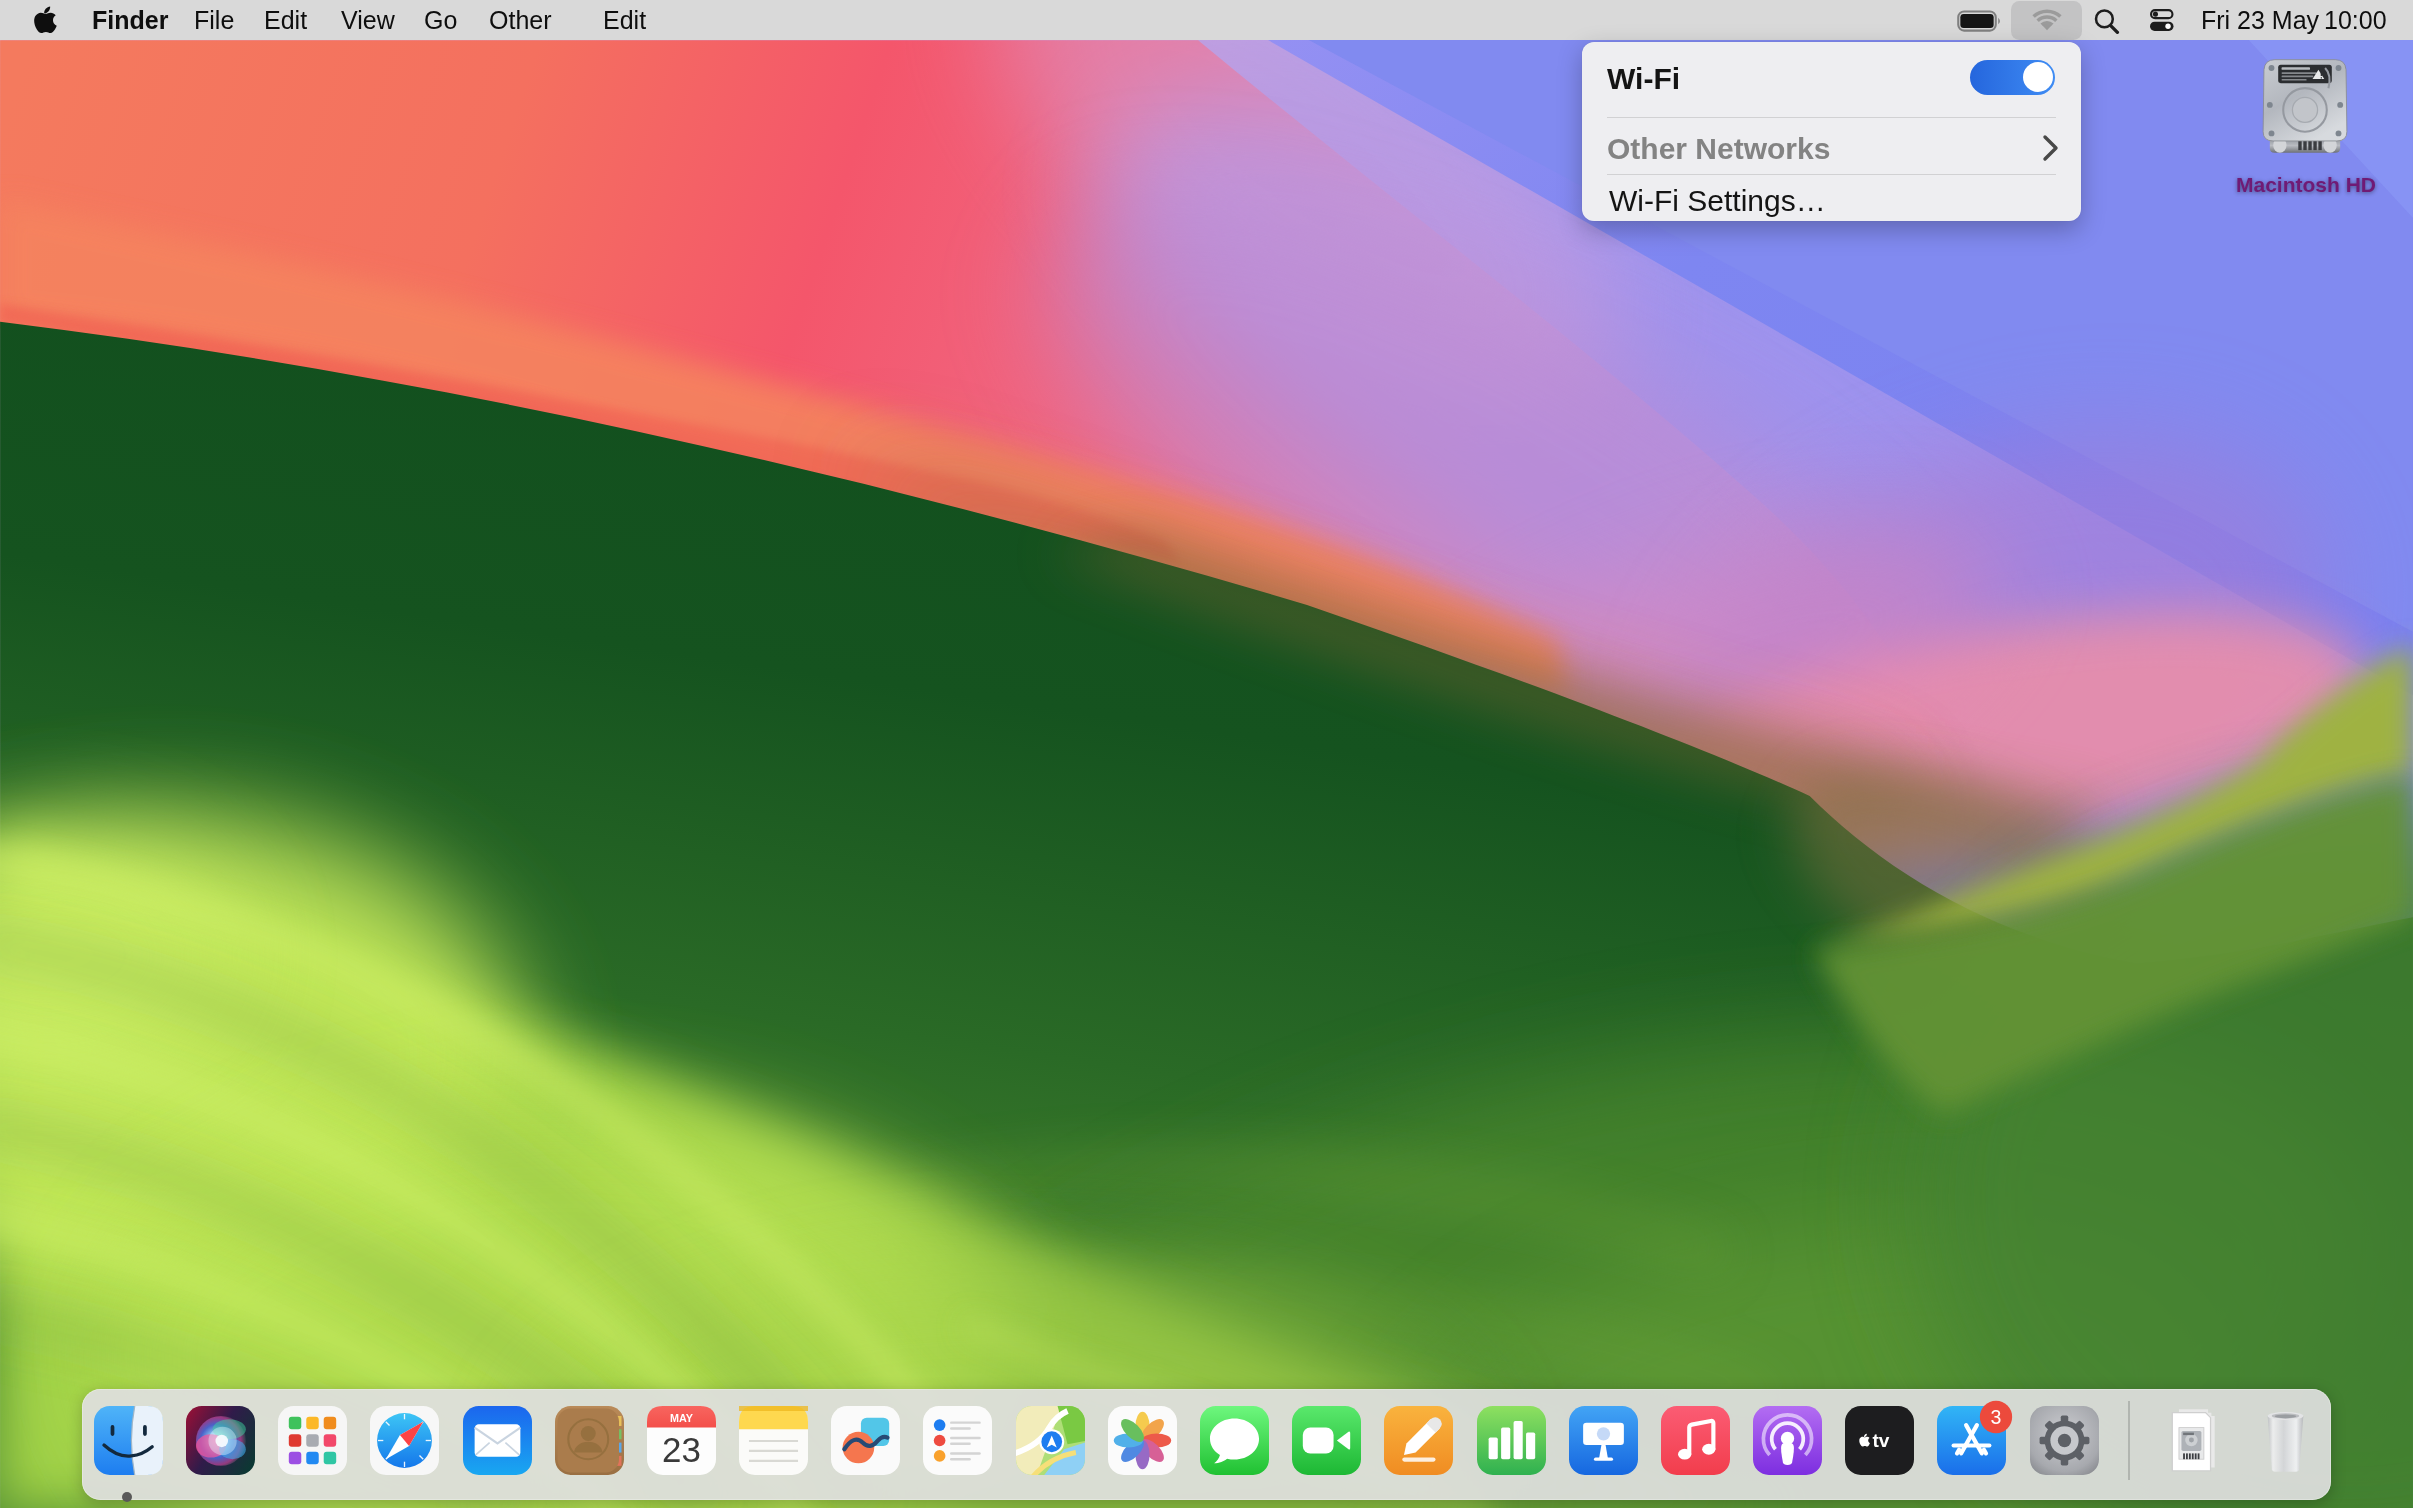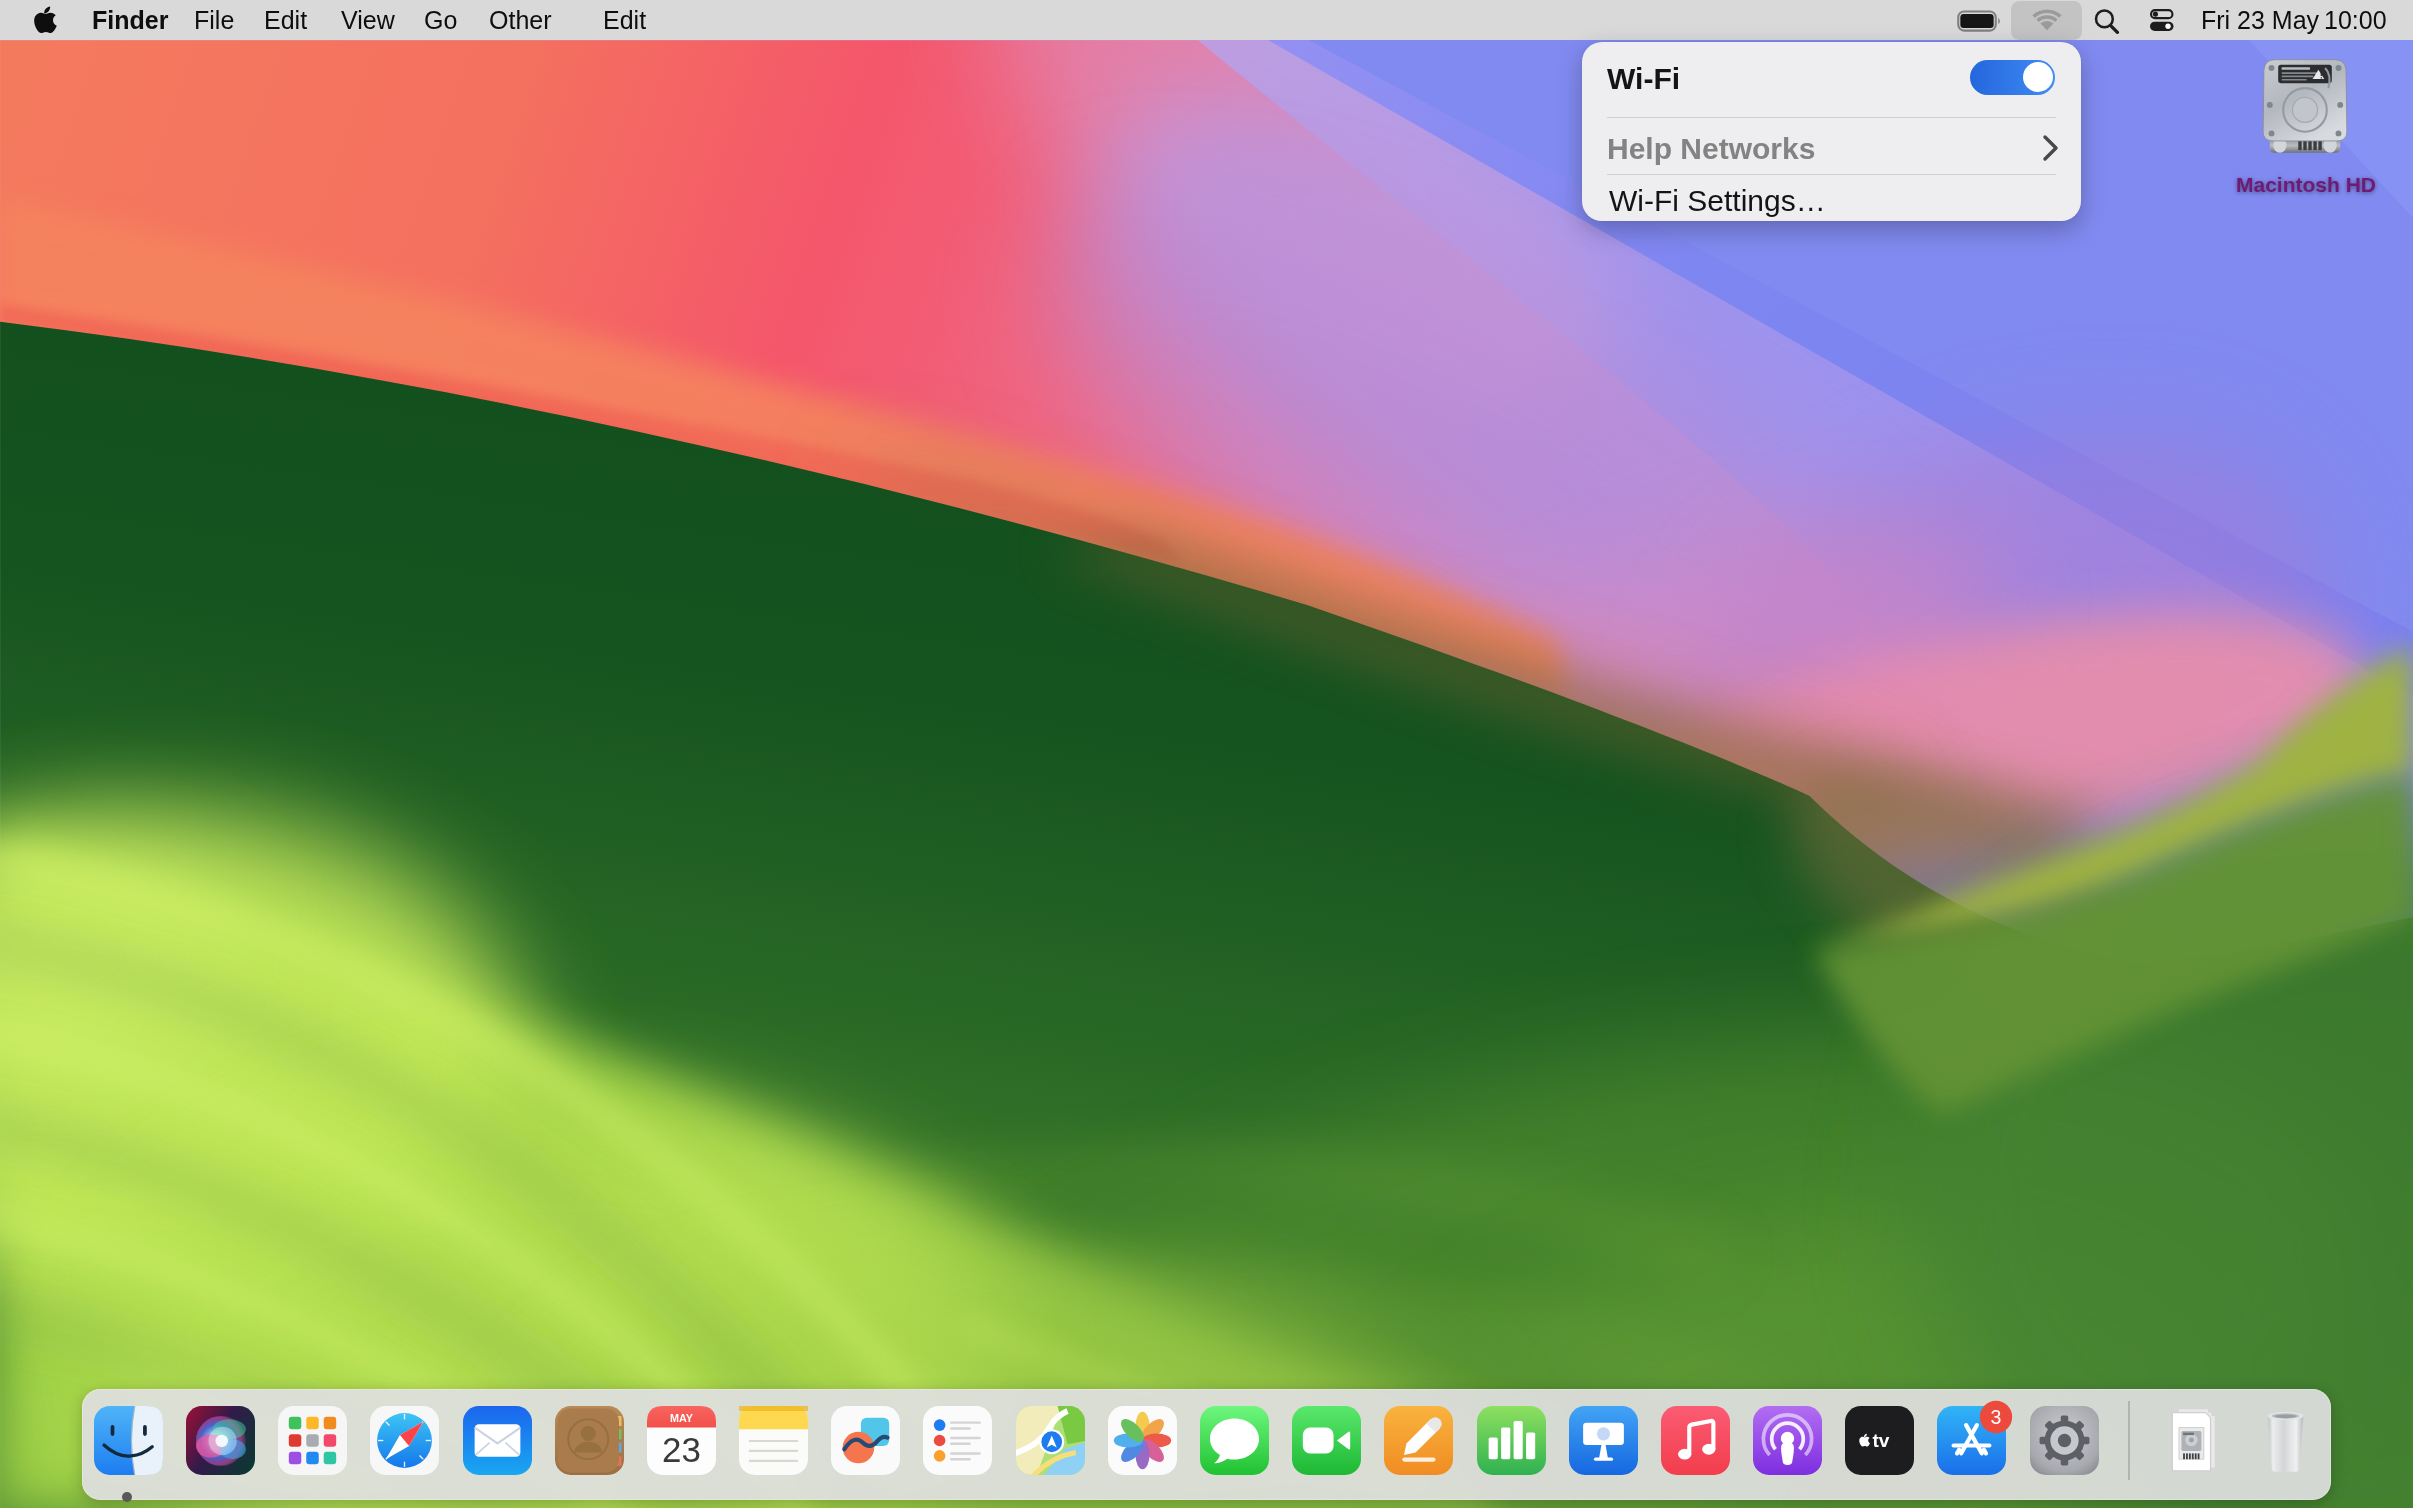--- a/index.html
+++ b/index.html
@@ -3,21 +3,21 @@
 <meta charset="utf-8">
 <style>
   html,body{margin:0;padding:0;width:2413px;height:1508px;overflow:hidden;}
   body{font-family:"Liberation Sans", sans-serif;}
   .stage{position:absolute;top:0;left:0;width:2413px;height:1508px;overflow:hidden;}
   .wall{position:absolute;top:0;left:0;}
   
   .menubar{position:absolute;top:0;left:0;width:2413px;height:40px;background:#d9d9d9;padding-left:15px;}
   .mi{position:absolute;top:0;height:40px;line-height:40px;font-size:25px;color:#0e0e0e;white-space:nowrap;}
   
-  .popup{position:absolute;left:1582px;top:42px;width:499px;height:179px;background:rgba(240,240,241,0.98);border-radius:20px;box-shadow:0 8.4px 25px rgba(0,0,0,0.25), 0 0 0.8px rgba(0,0,0,0.22);}
+  .popup{position:absolute;left:1582px;top:42px;width:499px;height:179px;background:rgba(240,240,241,0.98);border-radius:12px;box-shadow:0 8.4px 25px rgba(0,0,0,0.25), 0 0 0.8px rgba(0,0,0,0.22);}
   .sep{position:absolute;left:25px;width:449px;height:0;border-top:1.7px solid rgba(0,0,0,0.12);}
   .ptext{position:absolute;font-size:30px;color:#141414;}
   
   .toggle{position:absolute;left:388px;top:17.6px;width:85px;height:35px;border-radius:17.6px;background:linear-gradient(90deg,#2566dd,#3f8cf4);}
   .knob{position:absolute;right:2.5px;top:2.5px;width:30px;height:30px;border-radius:15px;background:#fff;}
   
   .hdlabel{position:absolute;left:2222px;top:173px;width:168px;text-align:center;font-size:21px;font-weight:bold;color:#701a75;text-shadow:0 0.8px 4.2px rgba(0,0,0,0.45);}
   
   .dock{position:absolute;left:82px;top:1389px;width:2249px;height:111px;border-radius:18.4px;background:rgba(223,223,223,0.93);box-shadow:0 3.4px 15px rgba(0,0,0,0.22), inset 0 0 0 0.8px rgba(255,255,255,0.35);}
   .di{position:absolute;top:1406px;width:69px;height:69px;}
@@ -154,21 +154,21 @@
   </svg>
   <span class="mi" style="left:2201px">Fri 23 May</span>
   <span class="mi" style="left:2324px">10:00</span>
 </div>
 <div class="popup">
   <span class="ptext" style="left:25px;top:20px;font-weight:bold">Wi-Fi</span>
   <div class="toggle">
         <div class="knob"></div>
       </div>
   <div class="sep" style="top:75px"></div>
-  <span class="ptext" style="left:25px;top:90px;font-weight:bold;color:#838383">Help Networks</span>
+  <span class="ptext" style="left:25px;top:90px;font-weight:bold;color:#838383">Other Networks</span>
   <svg style="position:absolute;left:460px;top:92px" width="17" height="28" viewBox="0 0 20 33">
     <path d="M3.5,3.5 L16.5,16.5 L3.5,29.5" fill="none" stroke="#484848" stroke-width="4" stroke-linecap="round" stroke-linejoin="round"></path>
   </svg>
   <div class="sep" style="top:132px"></div>
   <span class="ptext" style="left:27px;top:142px">Wi-Fi Settings…</span>
 </div>
 <svg style="position:absolute;left:2258px;top:58px" width="94" height="98" viewBox="0 0 112 117">
   <defs>
     <linearGradient id="hdTop" x1="0" y1="0" x2="0.6" y2="1">
       <stop offset="0" stop-color="#c9ccd1"></stop>

